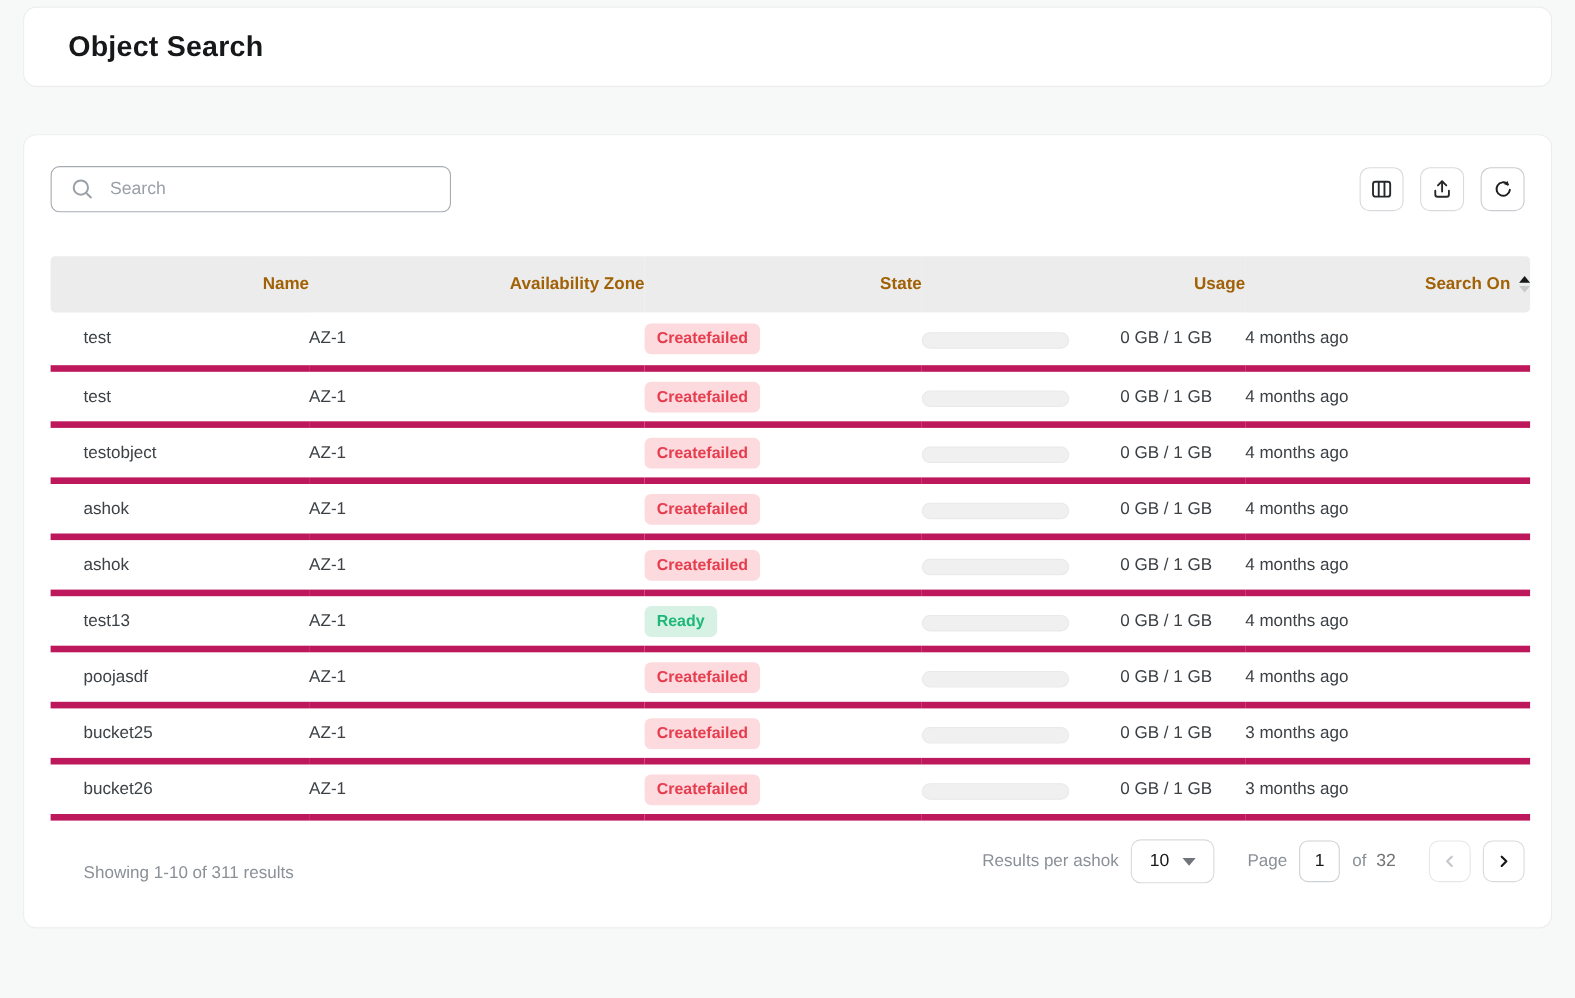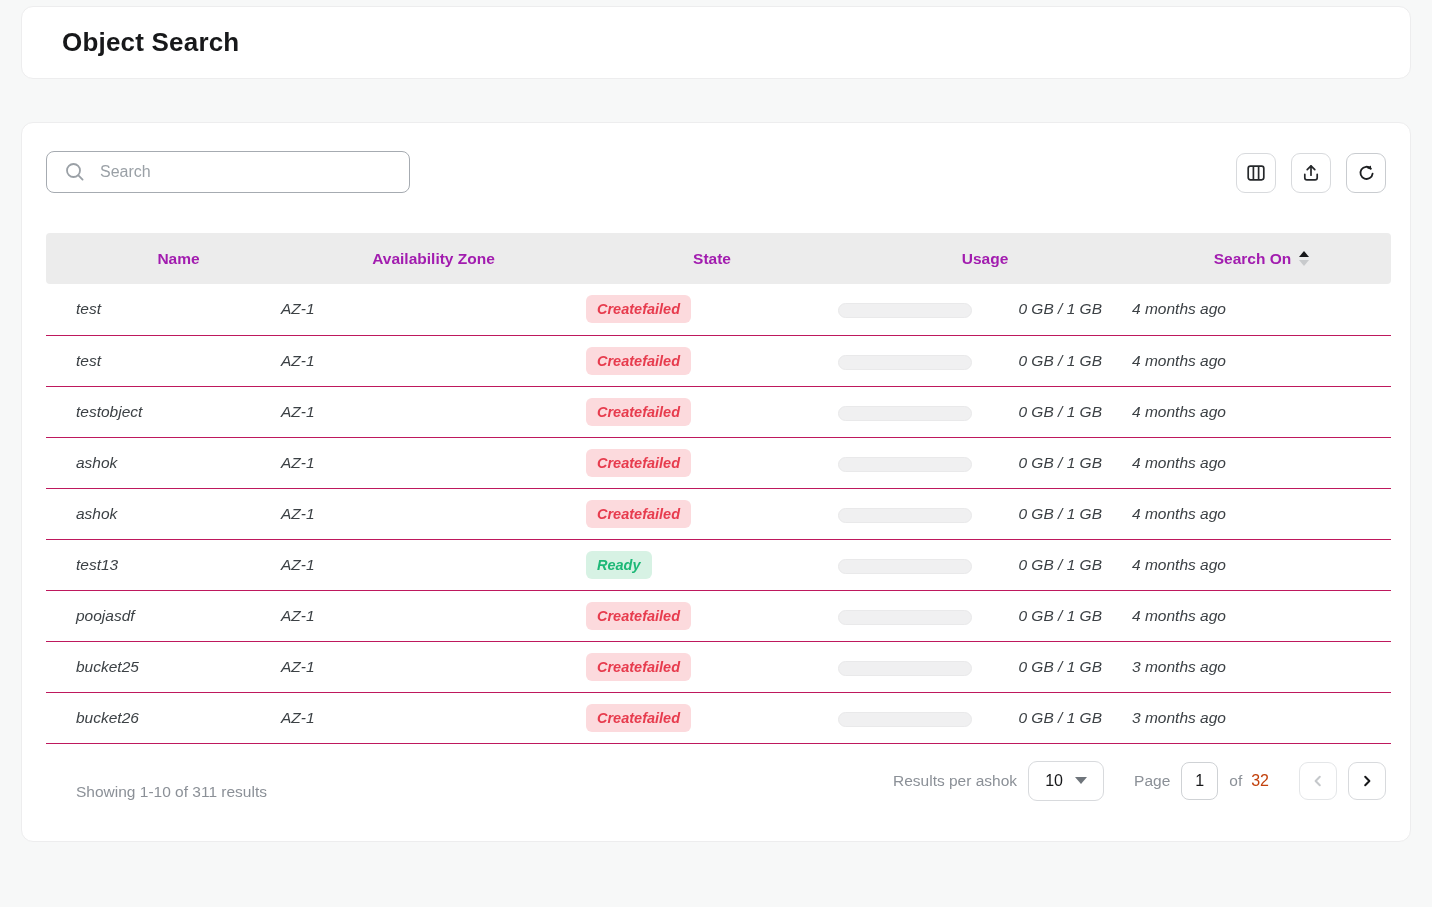--- a/index.html
+++ b/index.html
@@ -28,21 +28,21 @@
     letter-spacing: 0.2px;
     color: #17181a;
   }
   .table-card {
     margin-top: 43px;
     padding: 28px 24px 40px 24px;
   }
   
   .toolbar {
     display: flex;
-    align-items: flex-end;
+    align-items: center;
     justify-content: space-between;
     margin-bottom: 40px;
   }
   .search-box {
     width: 364px; height: 42px;
     border: 1px solid #a6abb1;
     border-radius: 8px;
     display: flex;
     align-items: center;
     padding: 0 14px 0 17px;
@@ -67,35 +67,34 @@
     background: #fff;
     display: flex; align-items: center; justify-content: center;
     cursor: pointer;
   }
   .icon-btn.refresh { border-color: #c9ccd0; }
   
   table { border-collapse: collapse; width: 1345px; table-layout: fixed; }
   thead th {
     background: #ececec;
     height: 51px;
-    text-align: center;
+    text-align: right;
     font-size: 15.5px;
     font-weight: 700;
-    color: #a21caf;
+    color: #a16207;
     vertical-align: middle;
   }
   thead th:first-child { border-radius: 4px 0 0 4px; padding-left: 30px; }
   thead th:last-child  { border-radius: 0 4px 4px 0; }
   tbody td {
     height: 51px;
-    border-bottom: 1px solid #be185d;
+    border-bottom: 6px solid #be185d;
     font-size: 15.5px;
     color: #3c4145;
     vertical-align: middle;
-    font-style: italic;
   }
   tbody td:first-child { padding-left: 30px; }
   .sort-wrap { display: inline-flex; align-items: center; gap: 8px; cursor: pointer; }
   .sort-arrows { display: inline-flex; flex-direction: column; line-height: 0; }
   .sort-arrows .tri { width: 0; height: 0; border-left: 5px solid transparent; border-right: 5px solid transparent; }
   .tri-up   { border-bottom: 6px solid #17181a; margin-bottom: 3px; }
   .tri-down { border-top: 6px solid #c8cacc; }
   .badge {
     display: inline-block;
     padding: 6px 11px;
@@ -141,21 +140,21 @@
     width: 37px; height: 38px;
     border: 1px solid #cfd2d5;
     border-radius: 8px;
     text-align: center;
     font-size: 16px;
     color: #17181a;
     font-family: "Liberation Sans", sans-serif;
     outline: none;
   }
   .of-label { margin-left: 11px; }
-  .total-pages { margin-left: 9px; color: #c2410c; font-size: 16px; }
+  .total-pages { margin-left: 9px; color: #737373; font-size: 16px; }
   .nav-btn {
     width: 38px; height: 38px;
     border-radius: 9px;
     display: flex; align-items: center; justify-content: center;
     background: #fff;
     cursor: pointer;
   }
   .nav-prev { margin-left: 30px; border: 1px solid #e4e6e8; }
   .nav-next { margin-left: 11px; border: 1px solid #d8dadd; }
 </style>

